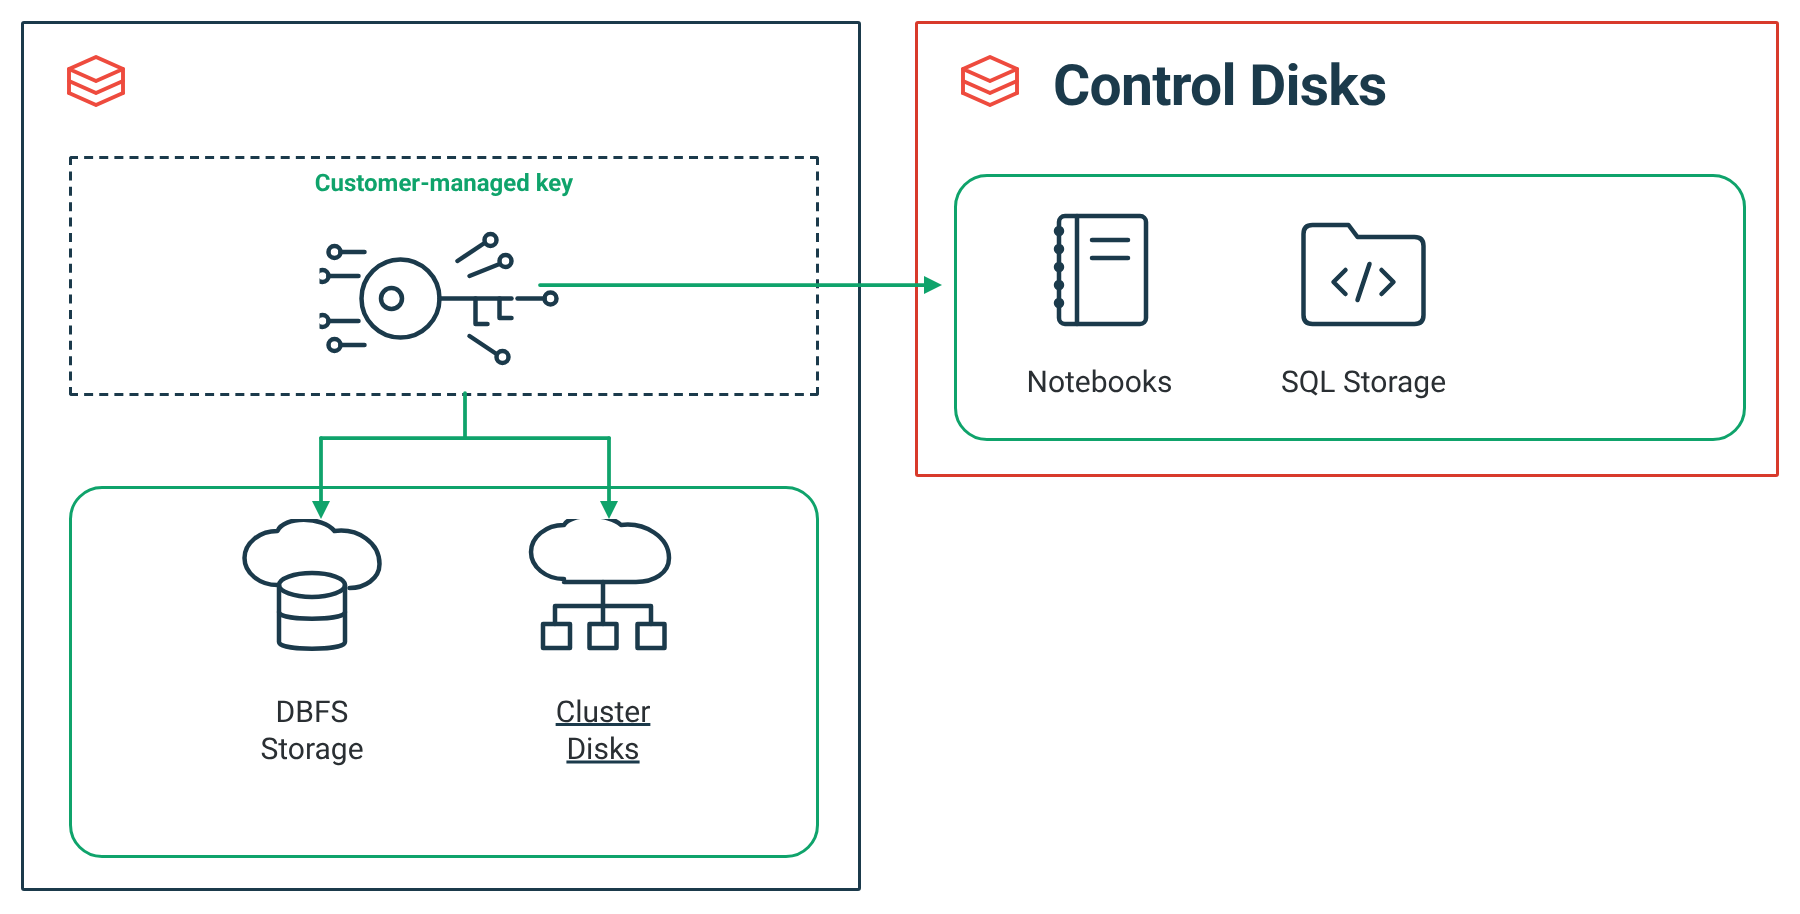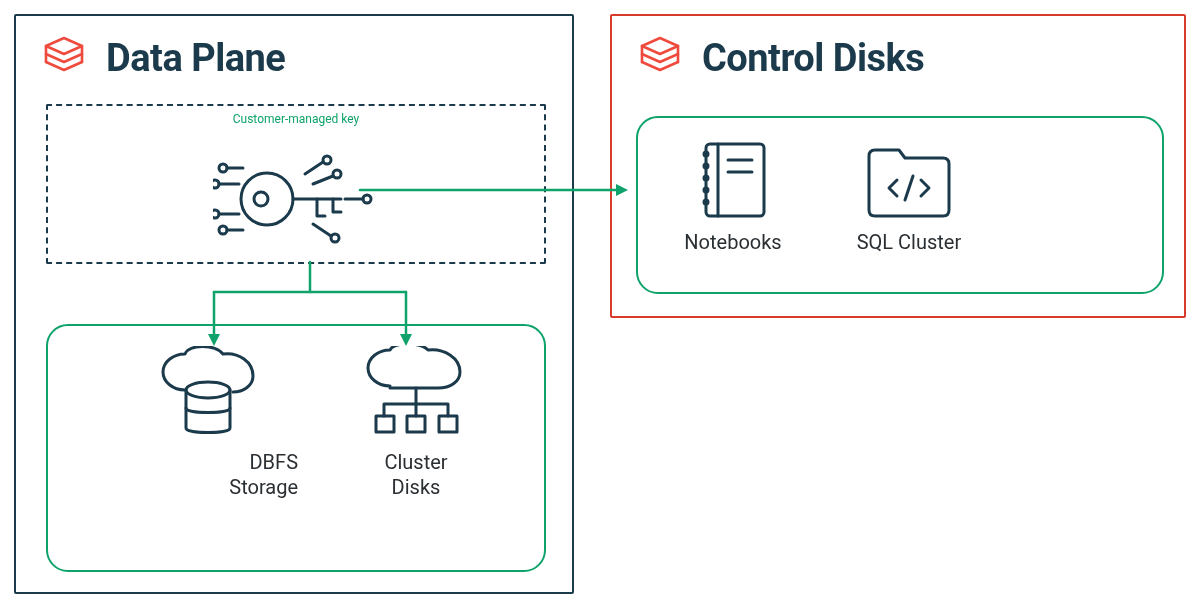--- a/index.html
+++ b/index.html
@@ -11,31 +11,32 @@
     position:relative;
     color:#1b3a4b;
   }
   .plane-title {
     font-size:38px;
     font-weight:700;
     color:#1b3a4b;
     letter-spacing:-0.5px;
   }
   .cmk-label {
-    font-size:12px;
-    font-weight:400;
+    font-size:16px;
+    font-weight:700;
     color:#0fa36b;
     text-align:center;
   }
   .item-label {
     font-size:20px;
     font-weight:400;
     color:#2a2f33;
     text-align:center;
     line-height:1.25;
+    margin-top:12px;
   }
   
   .data-plane {
     position:absolute;
     left:14px; top:14px;
     width:560px; height:580px;
     border:2px solid #1b3a4b;
     border-radius:2px;
   }
   .plane-header {
@@ -101,21 +102,20 @@
       <svg width="48" height="48" viewBox="0 0 48 48">
         <g fill="none" stroke="#ee4b3e" stroke-width="2.6" stroke-linejoin="round" stroke-linecap="round">
           <path d="M24 4 L42 12 L24 20 L6 12 Z"></path>
           <path d="M6 20 L24 28 L42 20"></path>
           <path d="M6 28 L24 36 L42 28"></path>
           <path d="M42 12 L42 28"></path>
           <path d="M6 12 L6 28"></path>
         </g>
       </svg>
     </span>
-    <span class="plane-title">Data Plane</span>
   </div>
 
   <div class="cmk-box">
     <div class="cmk-label">Customer-managed key</div>
 
     <span style="position:absolute; left:165px; top:38px;">
       <svg width="170" height="110" viewBox="0 0 170 110">
         <g fill="none" stroke="#1b3a4b" stroke-width="3" stroke-linecap="round" stroke-linejoin="round">
 
           <circle cx="54" cy="55" r="26"></circle>
@@ -155,25 +155,25 @@
         <svg width="110" height="100" viewBox="0 0 110 100">
           <g fill="none" stroke="#1b3a4b" stroke-width="3" stroke-linecap="round" stroke-linejoin="round">
             <path d="M32 44 C20 44 10 36 10 26 C10 16 20 8 32 8 C36 -2 62 -2 70 8 C86 6 100 16 100 30 C100 40 90 46 80 46"></path>
 
             <ellipse cx="55" cy="44" rx="22" ry="8"></ellipse>
             <path d="M33 44 L33 82 C33 88 77 88 77 82 L77 44"></path>
             <path d="M33 62 C33 68 77 68 77 62"></path>
           </g>
         </svg>
       </span>
-      <div class="item-label" style="white-space:pre-line;text-align:right;">DBFS
+      <div class="item-label" style="white-space:pre-line;">DBFS
 Storage</div>
     </div>
 
-    <div class="dp-item" style="left:278px; top:20px;">
+    <div class="dp-item" style="left:264px; top:20px;text-decoration:underline;">
       <span style="display:inline-block;">
         <svg width="120" height="100" viewBox="0 0 120 100">
           <g fill="none" stroke="#1b3a4b" stroke-width="3" stroke-linecap="round" stroke-linejoin="round">
             <path d="M34 40 C22 40 12 32 12 22 C12 12 22 4 34 4 C38 -4 64 -4 72 4 C88 2 104 12 104 26 C104 36 94 42 82 42 L34 42"></path>
 
             <path d="M60 42 L60 58"></path>
 
             <path d="M28 70 L28 58 L92 58 L92 70"></path>
             <path d="M60 58 L60 70"></path>
 
@@ -232,21 +232,21 @@
       <span style="display:inline-block;">
         <svg width="100" height="90" viewBox="0 0 100 90">
           <g fill="none" stroke="#1b3a4b" stroke-width="3" stroke-linecap="round" stroke-linejoin="round">
             <path d="M10 20 L10 74 C10 78 12 80 16 80 L84 80 C88 80 90 78 90 74 L90 28 C90 24 88 22 84 22 L46 22 L40 14 L16 14 C12 14 10 16 10 20 Z"></path>
             <path d="M38 44 L30 52 L38 60"></path>
             <path d="M62 44 L70 52 L62 60"></path>
             <path d="M54 40 L46 64"></path>
           </g>
         </svg>
       </span>
-      <div class="item-label">SQL Cluster</div>
+      <div class="item-label">SQL Storage</div>
     </div>
 
   </div>
 </div>
 
 <svg class="arrow-svg" style="left:360px; top:180px; width:270px; height:20px;">
   <g stroke="#0fa36b" stroke-width="2.5" fill="none" stroke-linecap="round">
     <line x1="0" y1="10" x2="256" y2="10"></line>
     <polygon points="256,4 268,10 256,16" fill="#0fa36b" stroke="none"></polygon>
   </g>

